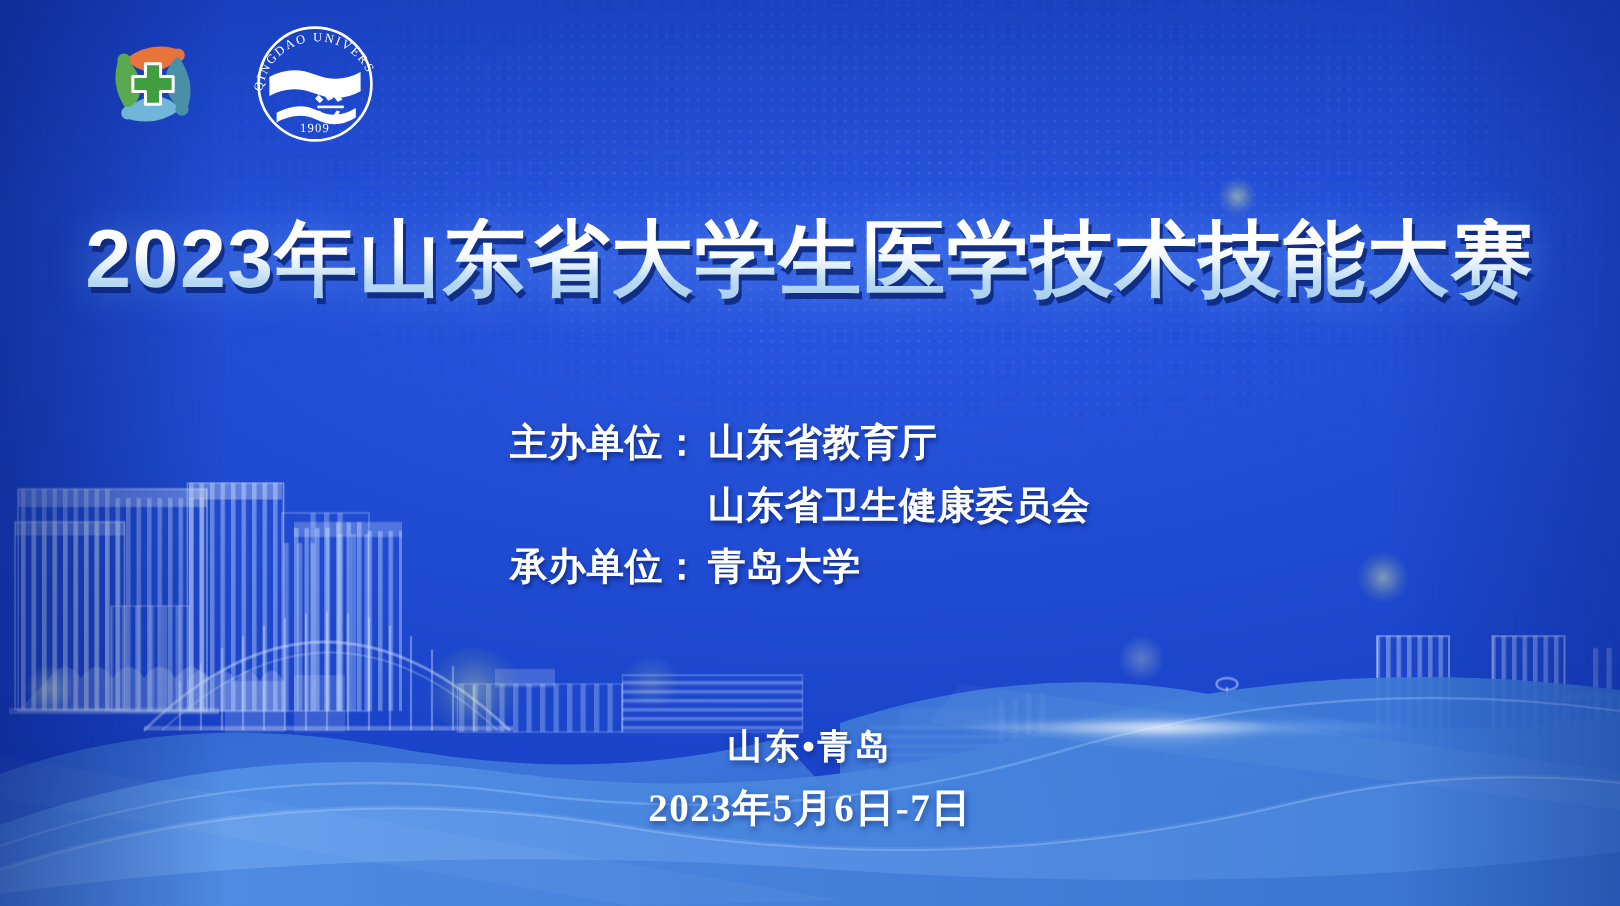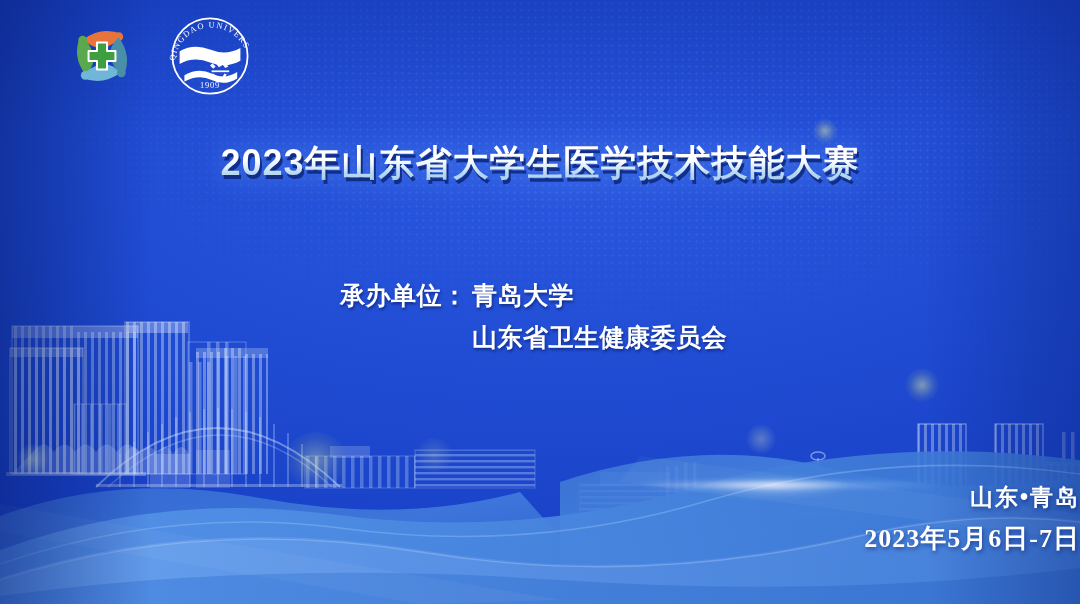--- a/index.html
+++ b/index.html
@@ -61,21 +61,21 @@
 
   
   .logos{position:absolute;left:60px;top:8px;display:flex;align-items:center;gap:18px;}
   .logo-med{width:84px;height:84px;}
   .logo-uni{width:96px;height:96px;}
 
   
   .title{
     position:absolute;left:0;right:0;top:145px;
     text-align:center;
-    font-size:36px;line-height:1;
+    font-size:55px;line-height:1;
     font-weight:bold;
     letter-spacing:1px;
     white-space:nowrap;
     background:linear-gradient(180deg,#ffffff 0%,#ffffff 40%,#e3f0fb 58%,#b9d9f2 78%,#a8cfee 100%);
     -webkit-background-clip:text;background-clip:text;
     color:transparent;-webkit-text-fill-color:transparent;
     filter:drop-shadow(2px 4px 0 rgba(12,38,120,.85)) drop-shadow(0 0 14px rgba(120,180,255,.35));
   }
 
   
@@ -91,21 +91,21 @@
     color:#ffffff;font-weight:bold;
     text-shadow:1px 2px 3px rgba(9,32,110,.75);
     letter-spacing:.5px;
   }
   .org-label{width:132px;flex:none;text-align:left;white-space:nowrap;}
   .org-value{flex:1;text-align:left;white-space:nowrap;}
 
   
   .footer{
     position:absolute;left:0;right:0;top:482px;
-    text-align:right;
+    text-align:center;
   }
   .place{
     font-size:23px;font-weight:bold;color:#ffffff;
     letter-spacing:2px;line-height:1.35;
     text-shadow:1px 2px 4px rgba(9,32,110,.6);
   }
   .date{
     margin-top:9px;
     font-size:26px;font-weight:bold;color:#ffffff;
     letter-spacing:1px;line-height:1.3;
@@ -374,27 +374,31 @@
       </g>
 
       <text x="60" y="100" text-anchor="middle" font-family="'Liberation Serif',serif" font-size="10.5" fill="#ffffff" letter-spacing="1">1909</text>
     </svg>
   </div>
 
   <div class="title">2023年山东省大学生医学技术技能大赛</div>
 
   <div class="orgs">
     <div class="org-row">
-      <span class="org-label">承办单位：</span>
-      <span class="org-value">青岛大学</span>
+      <span class="org-label">主办单位：</span>
+      <span class="org-value">山东省教育厅</span>
     </div>
     <div class="org-row">
       <span class="org-label"></span>
       <span class="org-value">山东省卫生健康委员会</span>
     </div>
+    <div class="org-row">
+      <span class="org-label">承办单位：</span>
+      <span class="org-value">青岛大学</span>
+    </div>
   </div>
 
   <div class="footer">
     <div class="place">山东•青岛</div>
     <div class="date">2023年5月6日-7日</div>
   </div>
 
 </div>
 
 </body></html>

